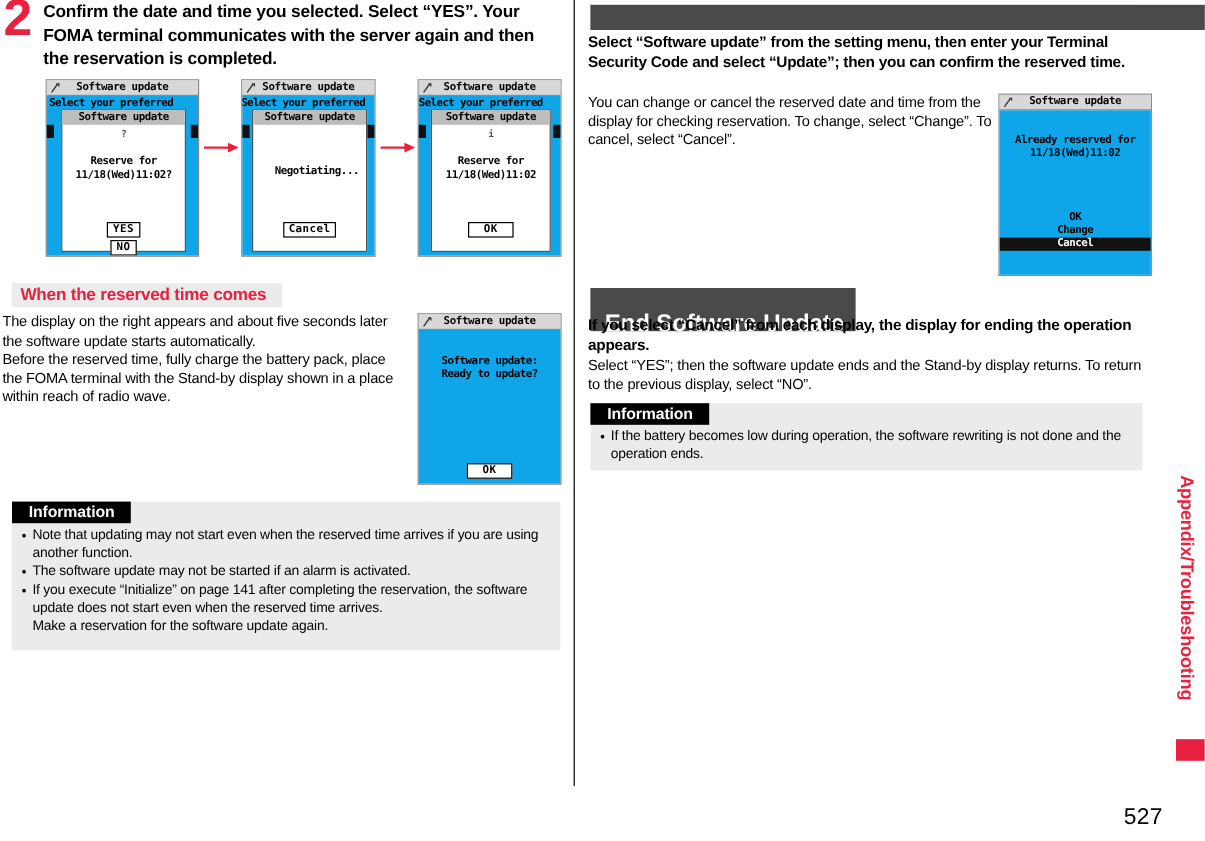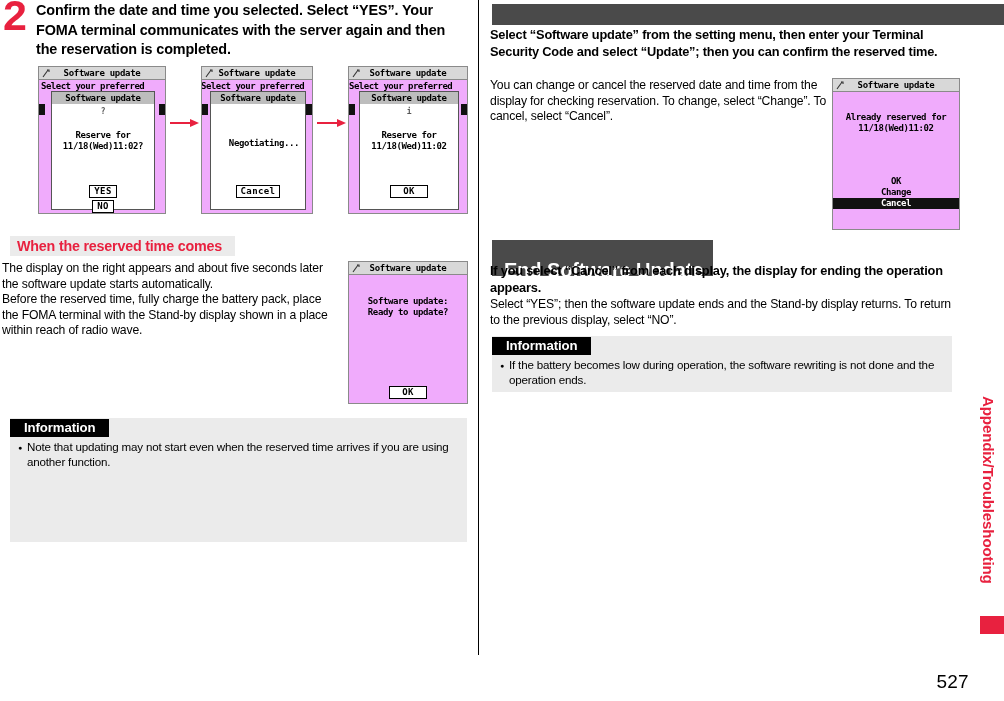--- a/index.html
+++ b/index.html
@@ -68,21 +68,21 @@
     letter-spacing: -0.3px;
   }
   .antenna-icon {
     position: absolute;
     left: 3px; top: 2px;
     width: 8px; height: 9px;
   }
   .phone-body {
     position: relative;
     height: calc(100% - 13px);
-    background: #f0abfc;
+    background: #0ea5e9;
     overflow: hidden;
   }
   .bg-line {
     font-family: "DejaVu Sans Mono", monospace;
     font-size: 9px;
     font-weight: bold;
     color: #000;
     letter-spacing: -0.5px;
     white-space: nowrap;
   }
@@ -390,20 +390,23 @@
     <div style="position:absolute; left:0; right:0; top:106px;">
       <span class="btn-box" style="padding:0 12px;">OK</span>
     </div>
   </div>
 </div>
 
 <div class="info-box" style="left:10px; top:418px; width:457px; height:124px;">
   <div class="info-head" style="margin-left:0px;">Information</div>
   <div class="info-list">
     <div class="info-item">Note that updating may not start even when the reserved time arrives if you are using another function.</div>
+    <div class="info-item">The software update may not be started if an alarm is activated.</div>
+    <div class="info-item" style="white-space:pre-line;">If you execute “Initialize” on page 141 after completing the reservation, the software update does not start even when the reserved time arrives.
+Make a reservation for the software update again.</div>
   </div>
 </div>
 
 <div id="column-divider"></div>
 
 <div class="head-dark-wrap" style="left:492px; top:4px; width:450px;"></div>
 <div class="head-dark" style="left:492px; top:4px; height:20px;">Check, Change, or Cancel the Reserved Date and Time</div>
 
 <div class="body-bold" style="left:490px; top:27px; width:468px;">Select “Software update” from the setting menu, then enter your Terminal Security Code and select “Update”; then you can confirm the reserved time.</div>
 <div class="body-text" style="left:490px; top:78px; width:345px;">You can change or cancel the reserved date and time from the display for checking reservation. To change, select “Change”. To cancel, select “Cancel”.</div>

